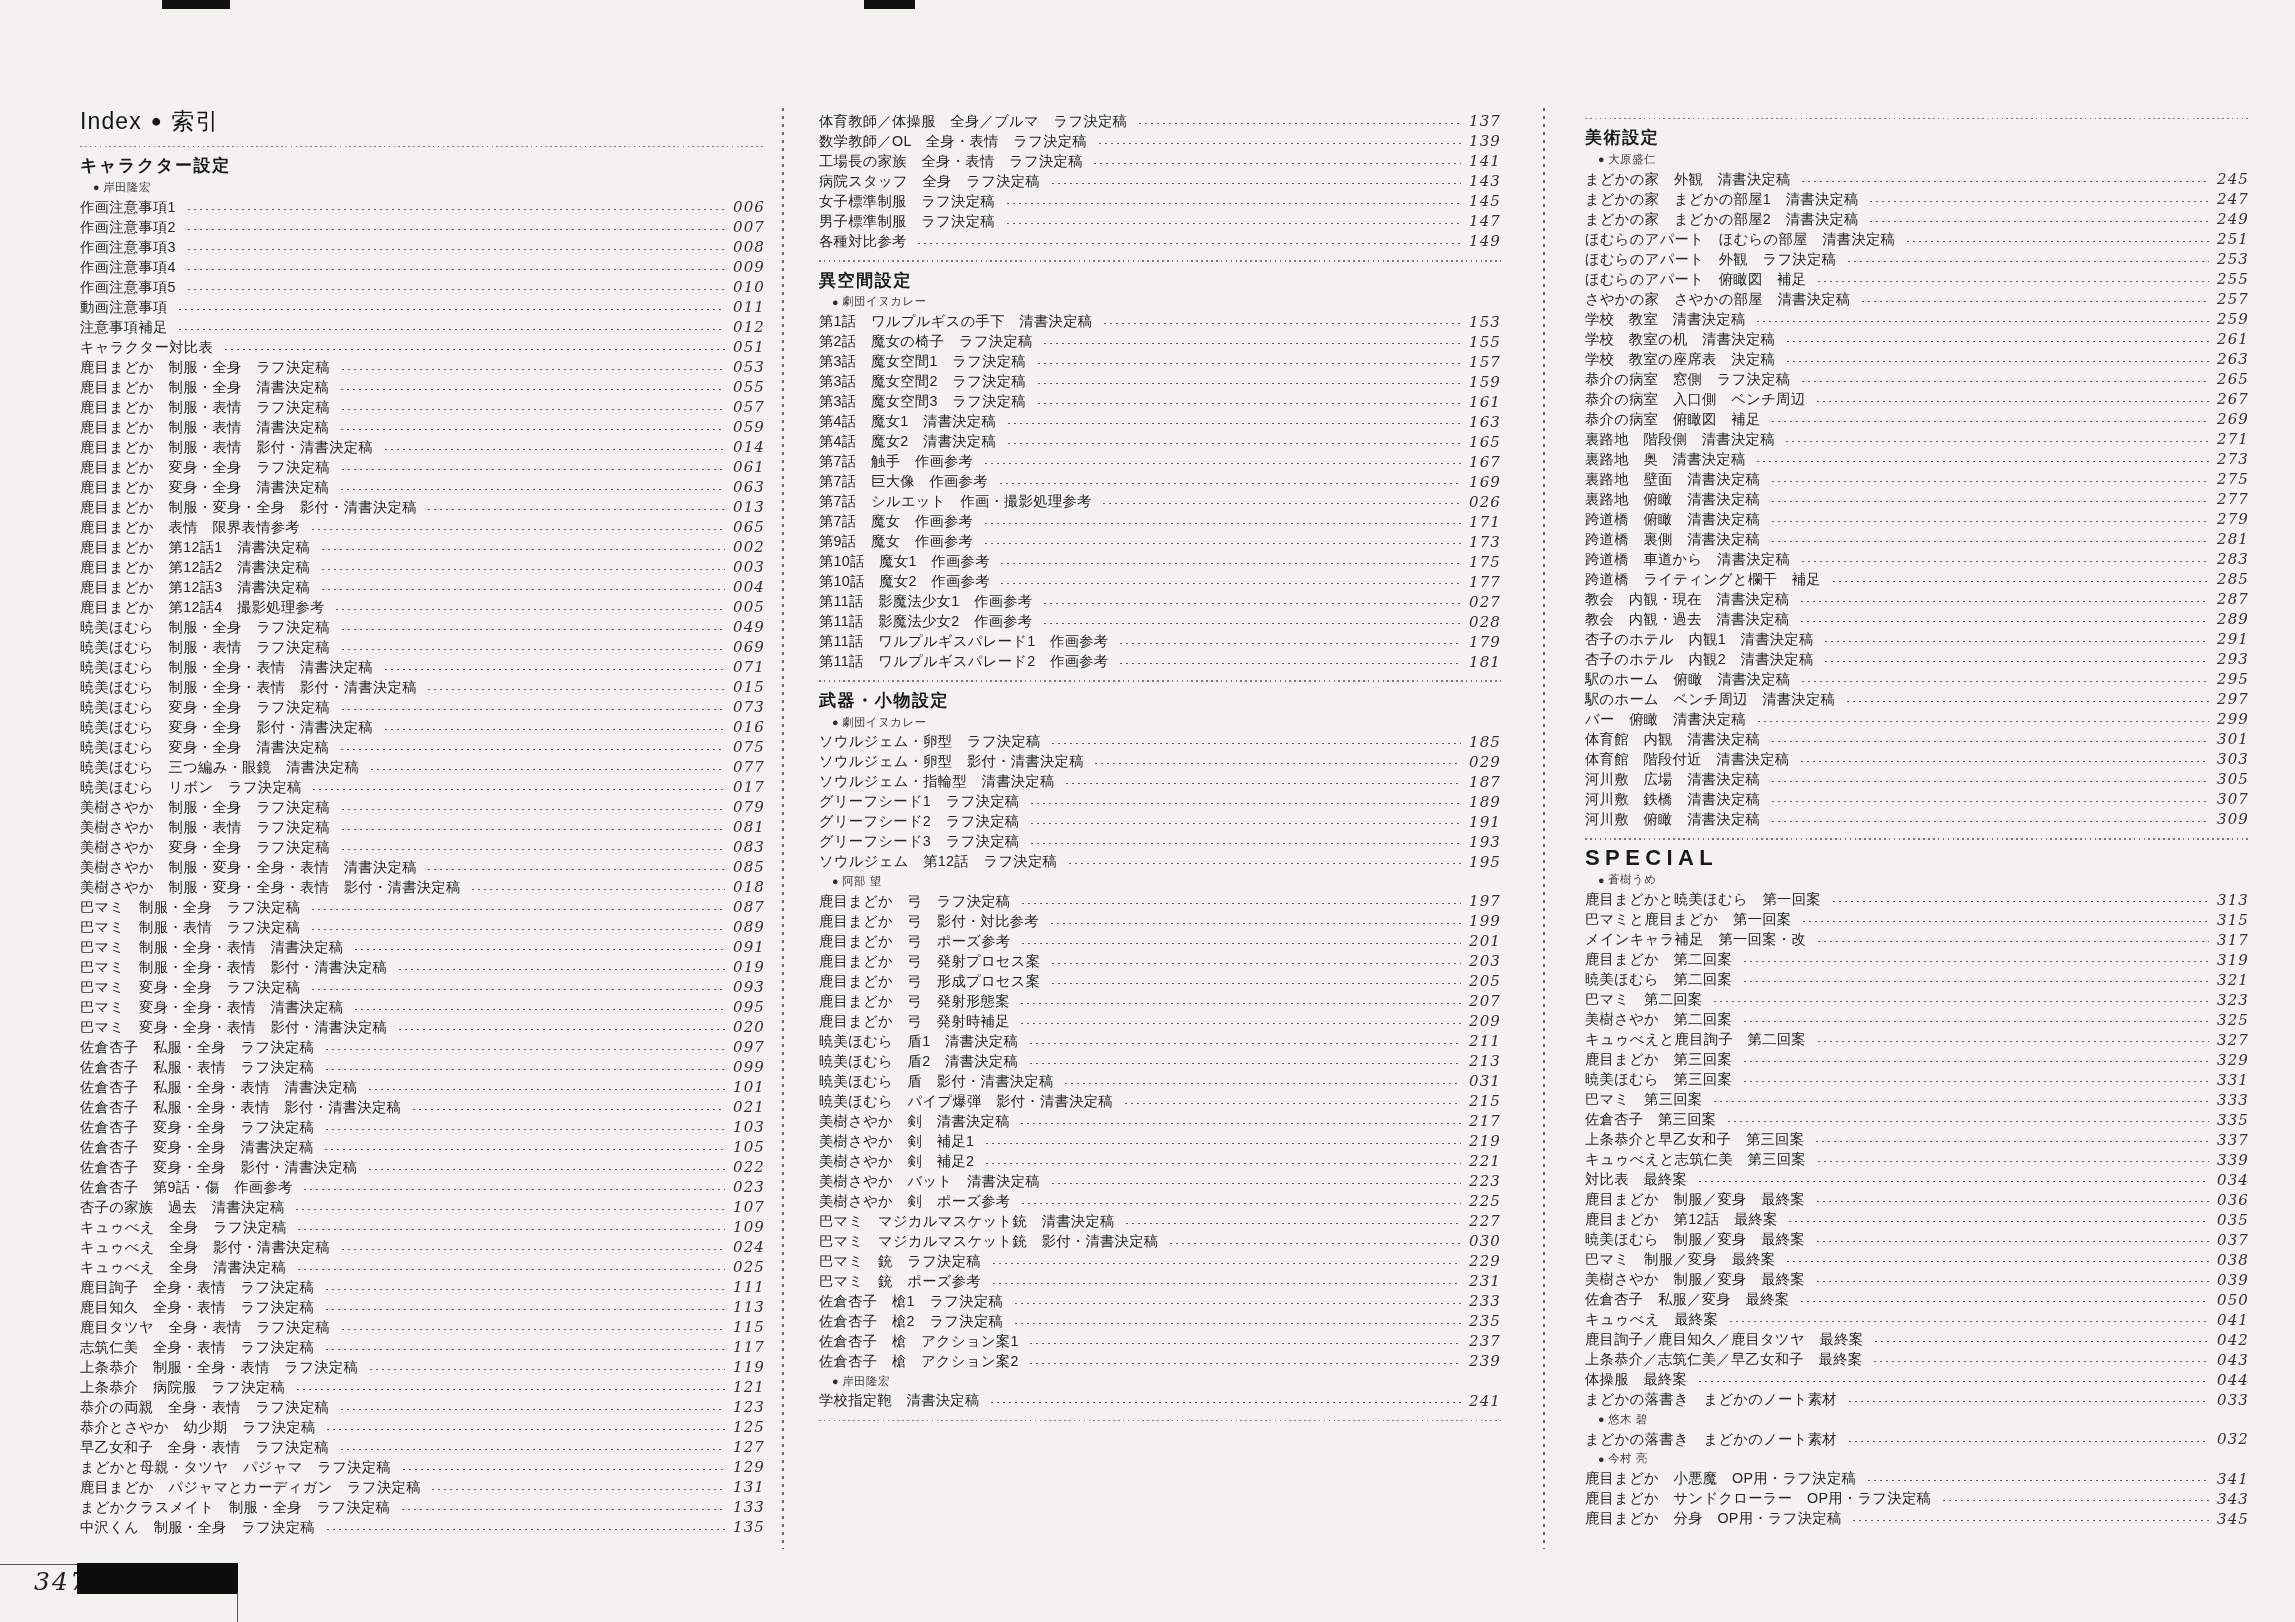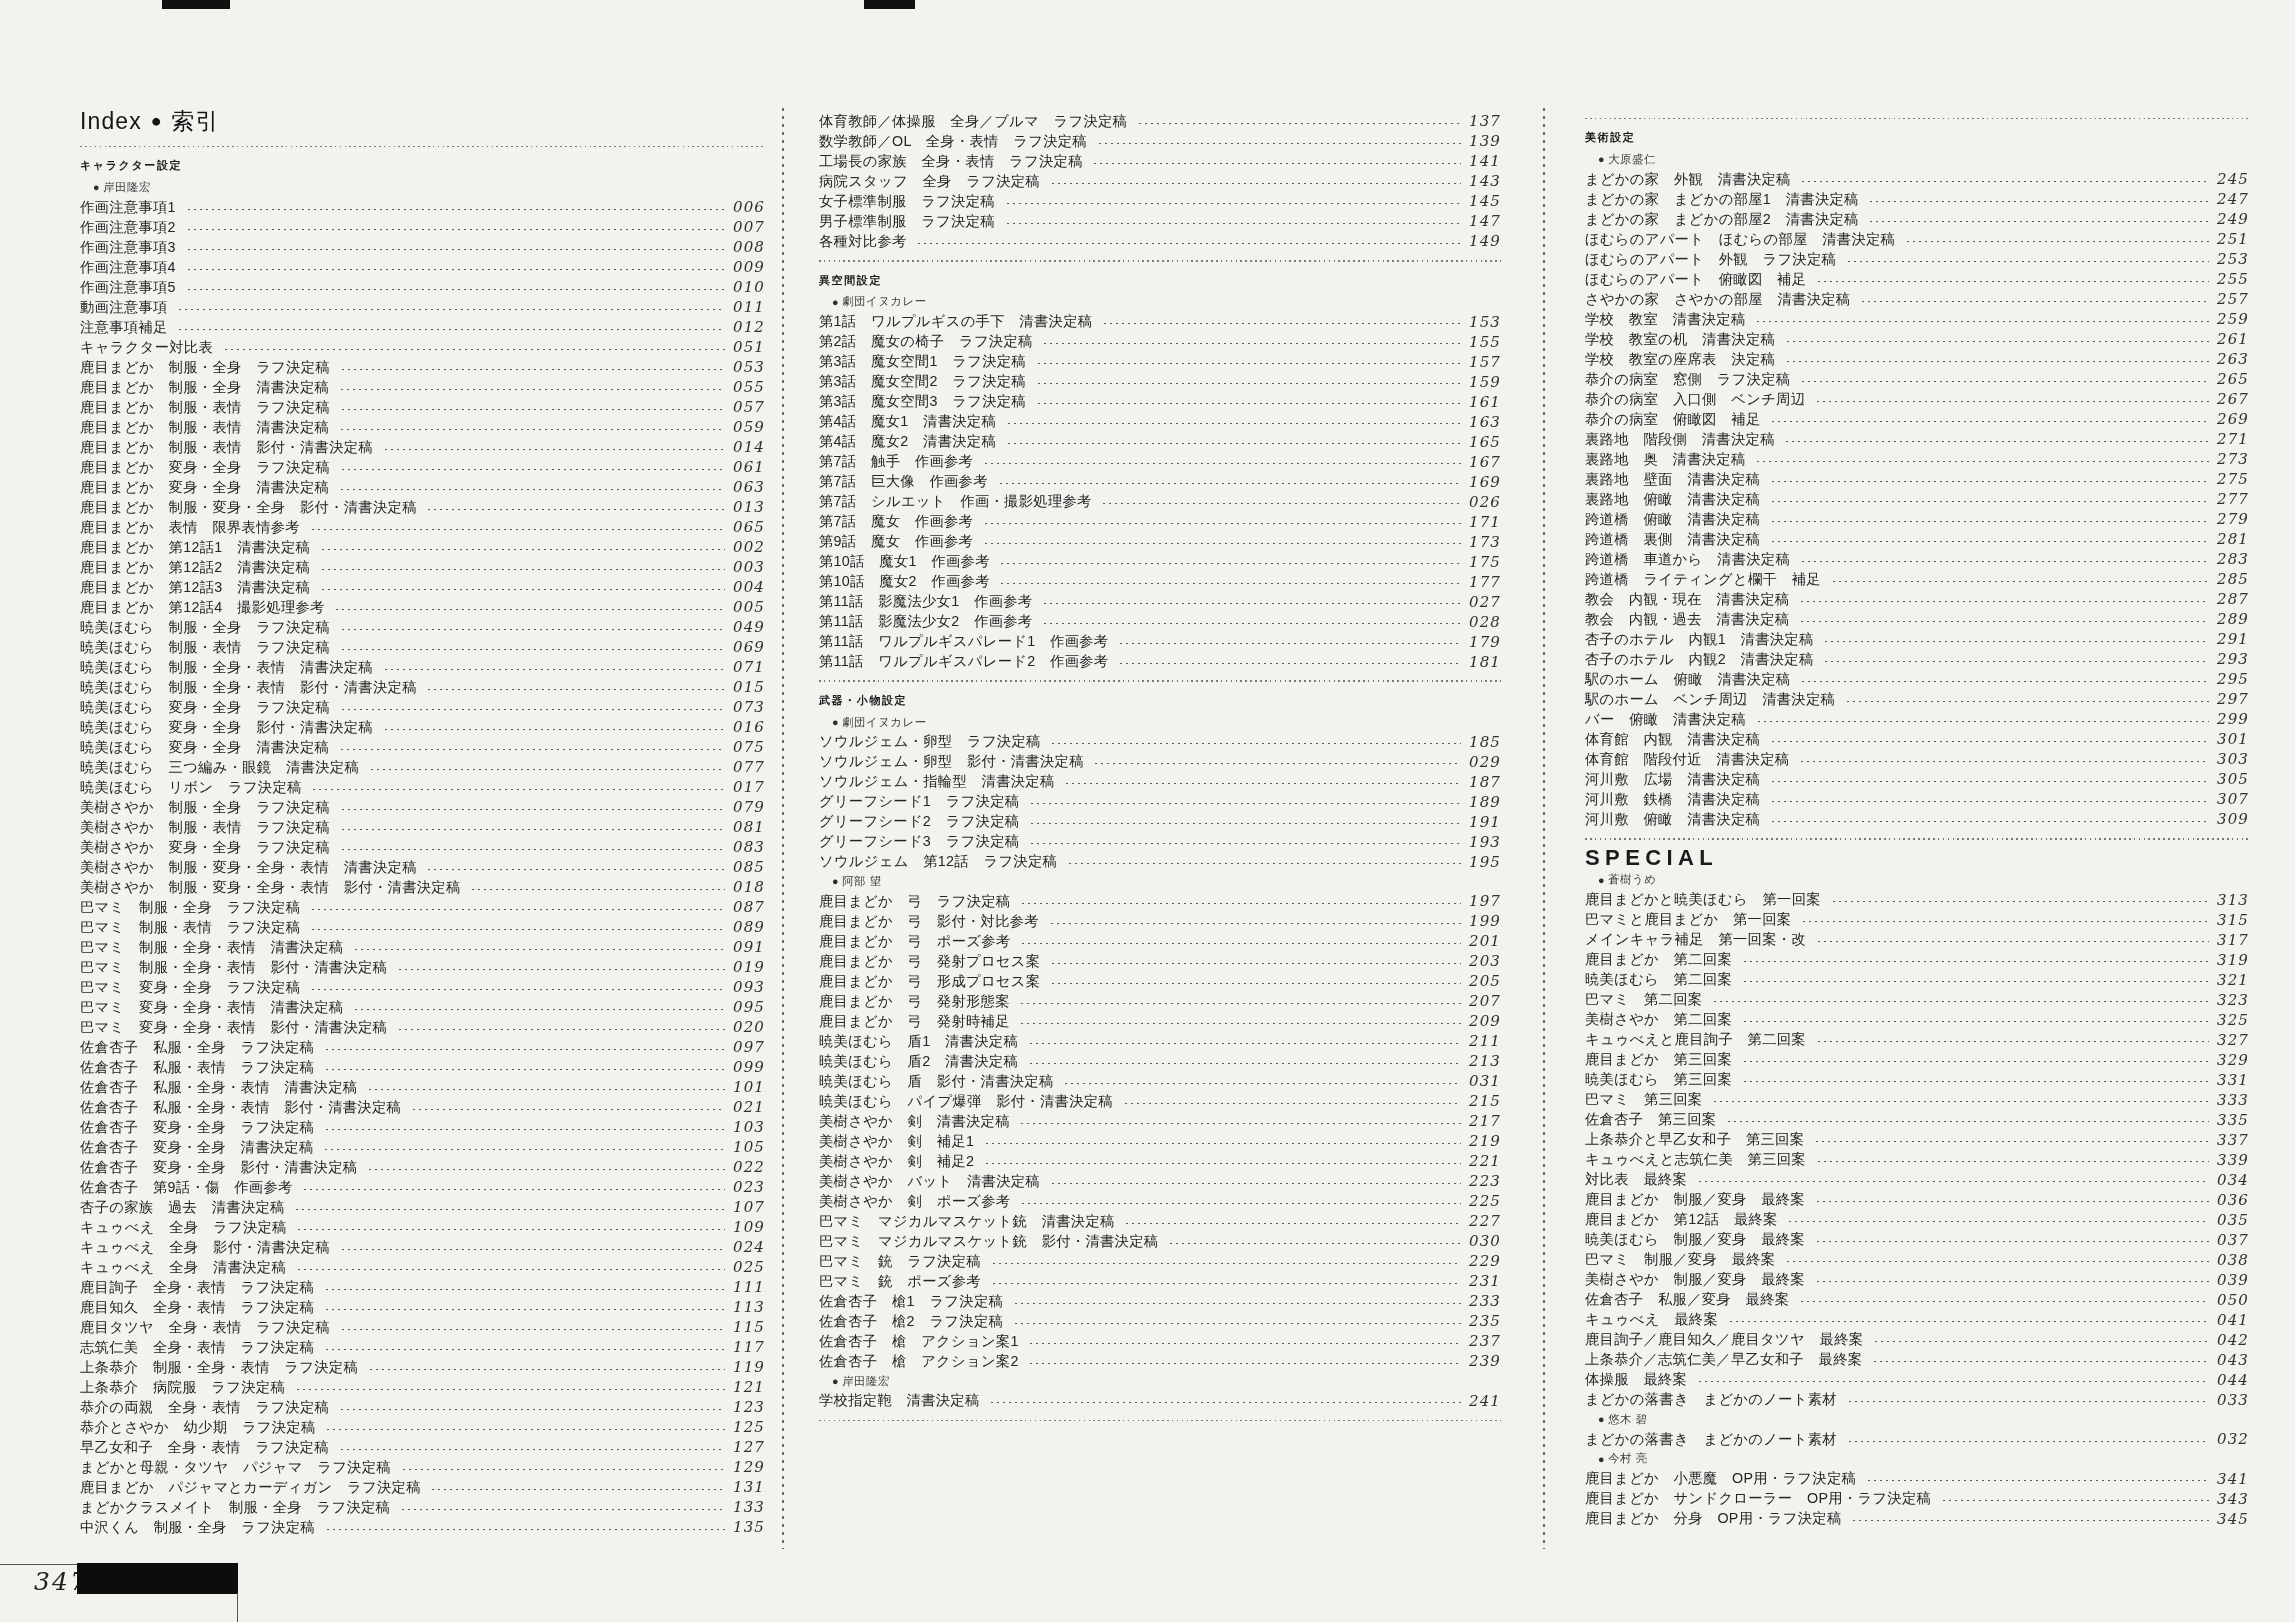--- a/index.html
+++ b/index.html
@@ -39,21 +39,21 @@
   .pagehead .bullet{font-size:18.4px;line-height:1;}
 
   
   .rule{
     height:1.6px;margin:8.7px 0 6.5px 0;
     background-image:repeating-linear-gradient(to right,#787878 0 1.6px,transparent 1.6px 4.9px);
   }
 
   
   .section{
-    font-size:11px;font-weight:bold;letter-spacing:1.6px;color:#1b1b1b;
+    font-size:17px;font-weight:bold;letter-spacing:1.6px;color:#1b1b1b;
     height:24px;display:flex;align-items:center;margin-top:6.5px;
   }
   .section.latin{letter-spacing:5.4px;font-size:22px;}
 
   
   .credit{
     display:flex;align-items:center;gap:3.2px;
     font-size:11.4px;color:#3d3d3d;height:17.3px;margin:1.1px 0 1.1px 13px;
     letter-spacing:0.5px;
   }

